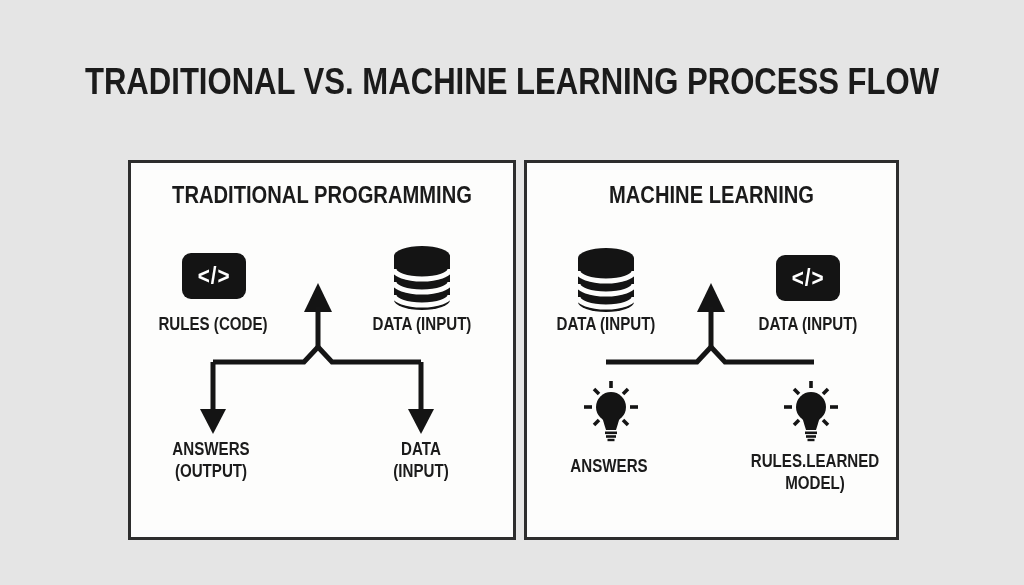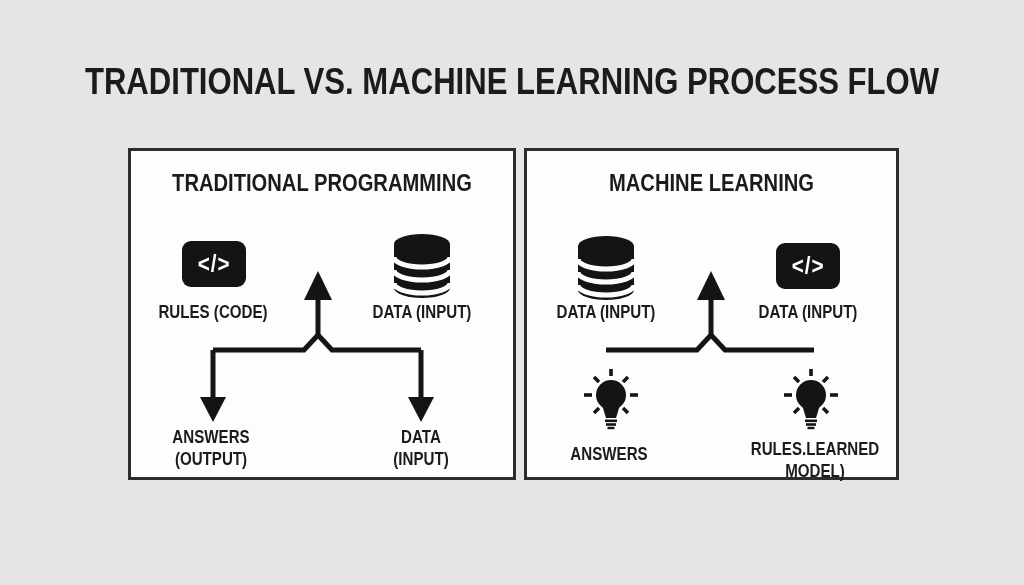--- a/index.html
+++ b/index.html
@@ -7,21 +7,21 @@
     position:relative;width:1024px;height:585px;background:#e5e5e5;
     font-family:"Liberation Sans", sans-serif;color:#1a1a1a;overflow:hidden;
   }
   .condensed{transform:scaleX(0.84);}
   .title{
     position:absolute;top:62px;left:0;width:1024px;margin:0;
     text-align:center;font-size:37px;font-weight:700;letter-spacing:0px;
     color:#1b1b1b;line-height:1.1;
   }
   .panel{
-    position:absolute;top:148px;height:332px;background:#fdfdfc;
+    position:absolute;top:160px;height:380px;background:#fdfdfc;
     border:3px solid #2d2d2d;box-sizing:border-box;
   }
   .panel-left{left:128px;width:388px;}
   .panel-right{left:524px;width:375px;}
   .panel-heading{
     position:absolute;top:18px;left:0;width:100%;margin:0;
     text-align:center;font-size:24px;font-weight:700;color:#1b1b1b;
   }
   .abs{position:absolute;}
   .code-icon{

